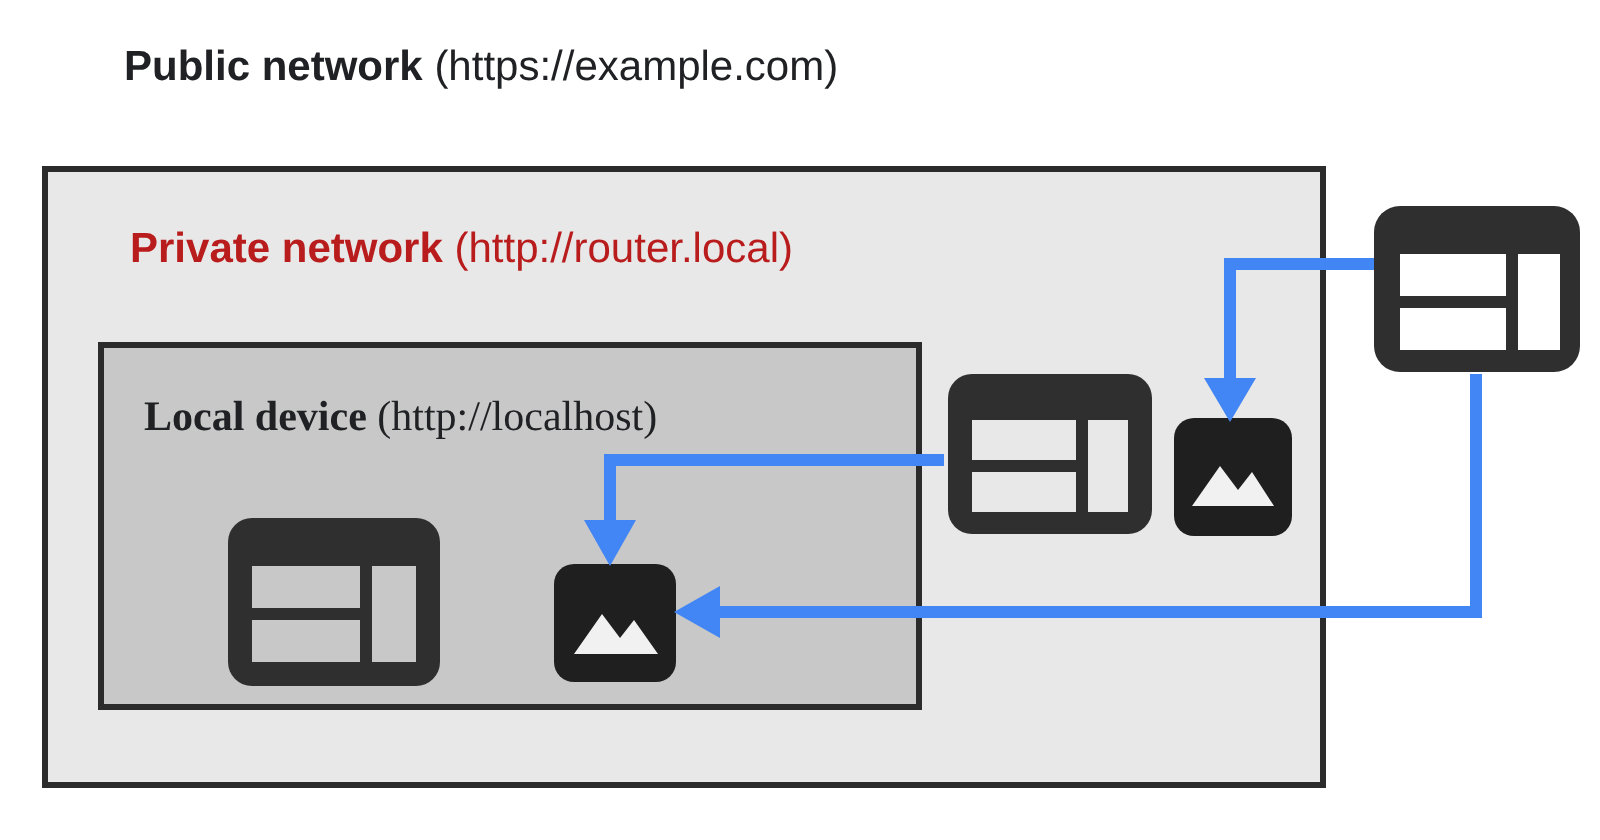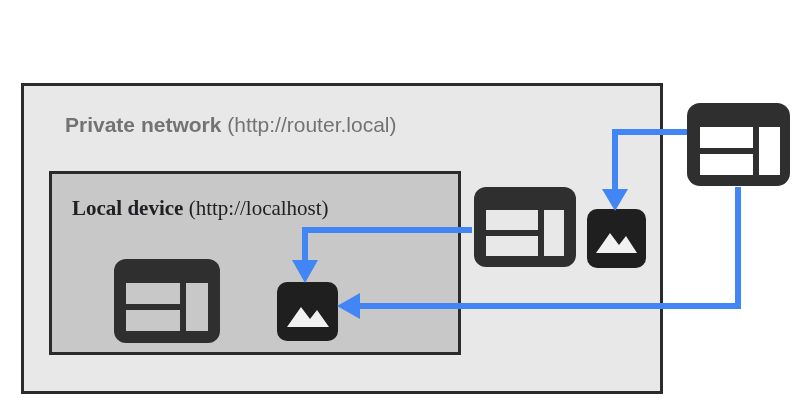--- a/index.html
+++ b/index.html
@@ -40,21 +40,21 @@
     width: 642px;
     height: 311px;
     background: #e8e8e8;
   }
   #private-zone-label {
     position: absolute;
     left: 41px;
     top: 25px;
     font-size: 21px;
     line-height: 28px;
-    color: #737373;
+    color: #b91c1c;
     white-space: nowrap;
   }
   #local-zone {
     left: 25px;
     top: 85px;
     width: 412px;
     height: 184px;
     background: #c8c8c8;
     font-family: Liberation Serif, serif;
   }
@@ -90,20 +90,23 @@
     width: 800px;
     height: 420px;
     pointer-events: none;
   }
 </style>
 </head>
 <body>
 
 <div id="canvas">
 
+  <div id="public-zone-label" class="zone-label">
+    <span class="strong">Public network</span><span class="muted"> (https://example.com)</span>
+  </div>
 
   <div id="private-zone" class="zone">
 
     <div id="private-zone-label" class="zone-label">
       <span class="strong">Private network</span><span class="muted"> (http://router.local)</span>
     </div>
 
     <div id="local-zone" class="zone">
 
       <div id="local-zone-label" class="zone-label">

